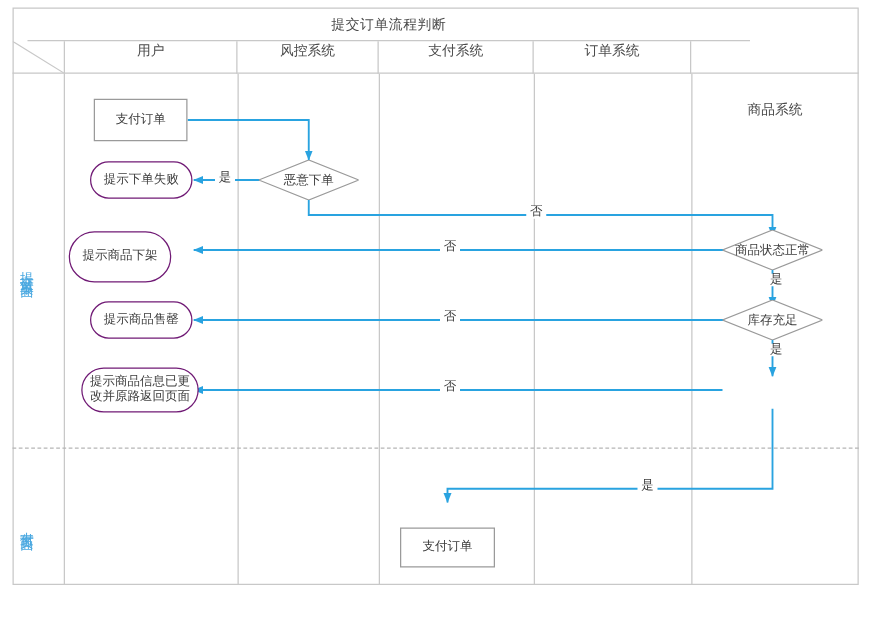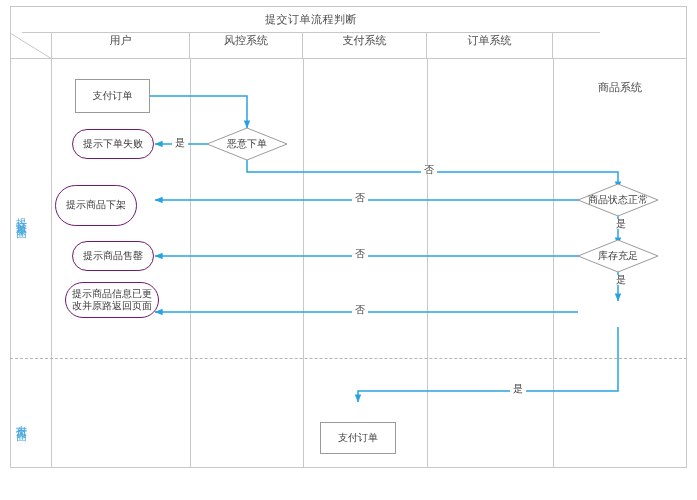--- a/index.html
+++ b/index.html
@@ -156,21 +156,21 @@
   </div>
 
   <div class="node round" style="left:55px;top:185px;width:82px;height:41px;">
     <span>提示商品下架</span>
   </div>
 
   <div class="node round" style="left:72px;top:241px;width:82px;height:30px;">
     <span>提示商品售罄</span>
   </div>
 
-  <div class="node round" style="left:65px;top:282px;width:94px;height:36px;flex-direction:column;">
+  <div class="node round" style="left:65px;top:294px;width:94px;height:36px;flex-direction:column;">
     <span>提示商品信息已更</span>
     <span>改并原路返回页面</span>
   </div>
 
   <div class="diamond-wrap" style="left:578px;top:184px;width:80px;height:32px;">
     <svg width="80" height="32">
       <polygon points="40,0 80,16 40,32 0,16" fill="#ffffff" stroke="#9a9a9a" stroke-width="1"></polygon>
     </svg>
     <div class="diamond-text">商品状态正常</div>
   </div>

